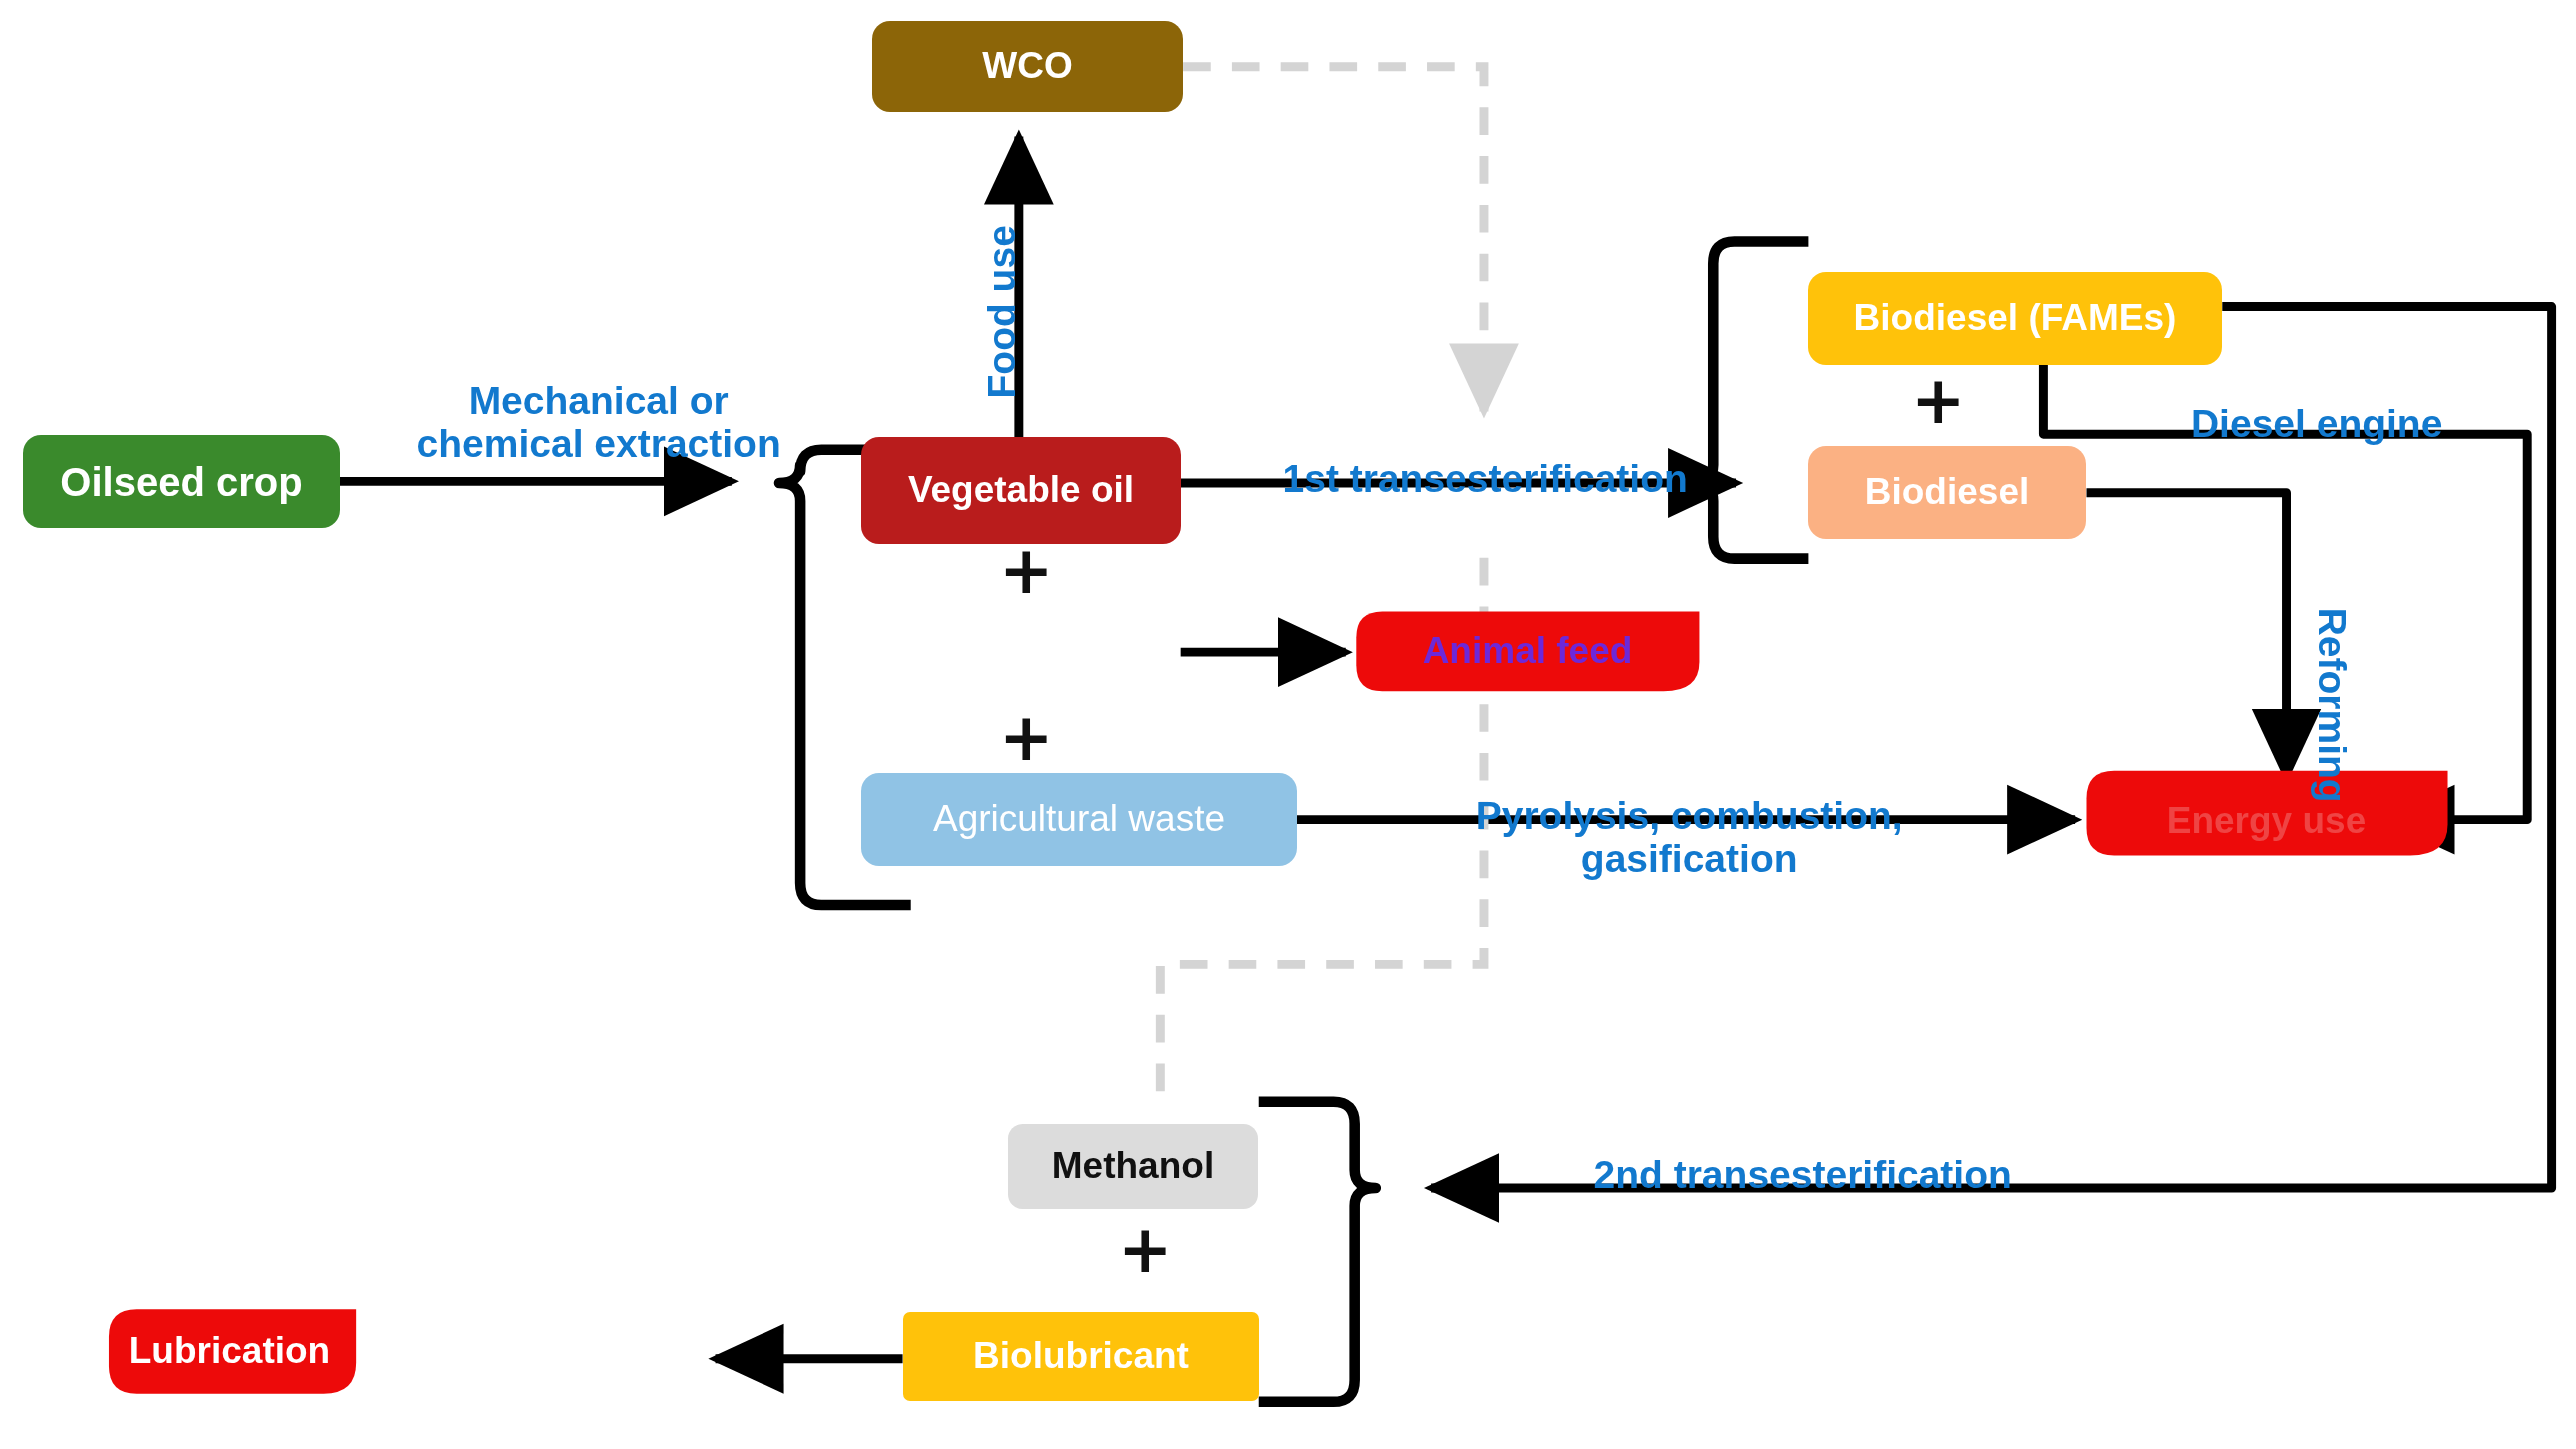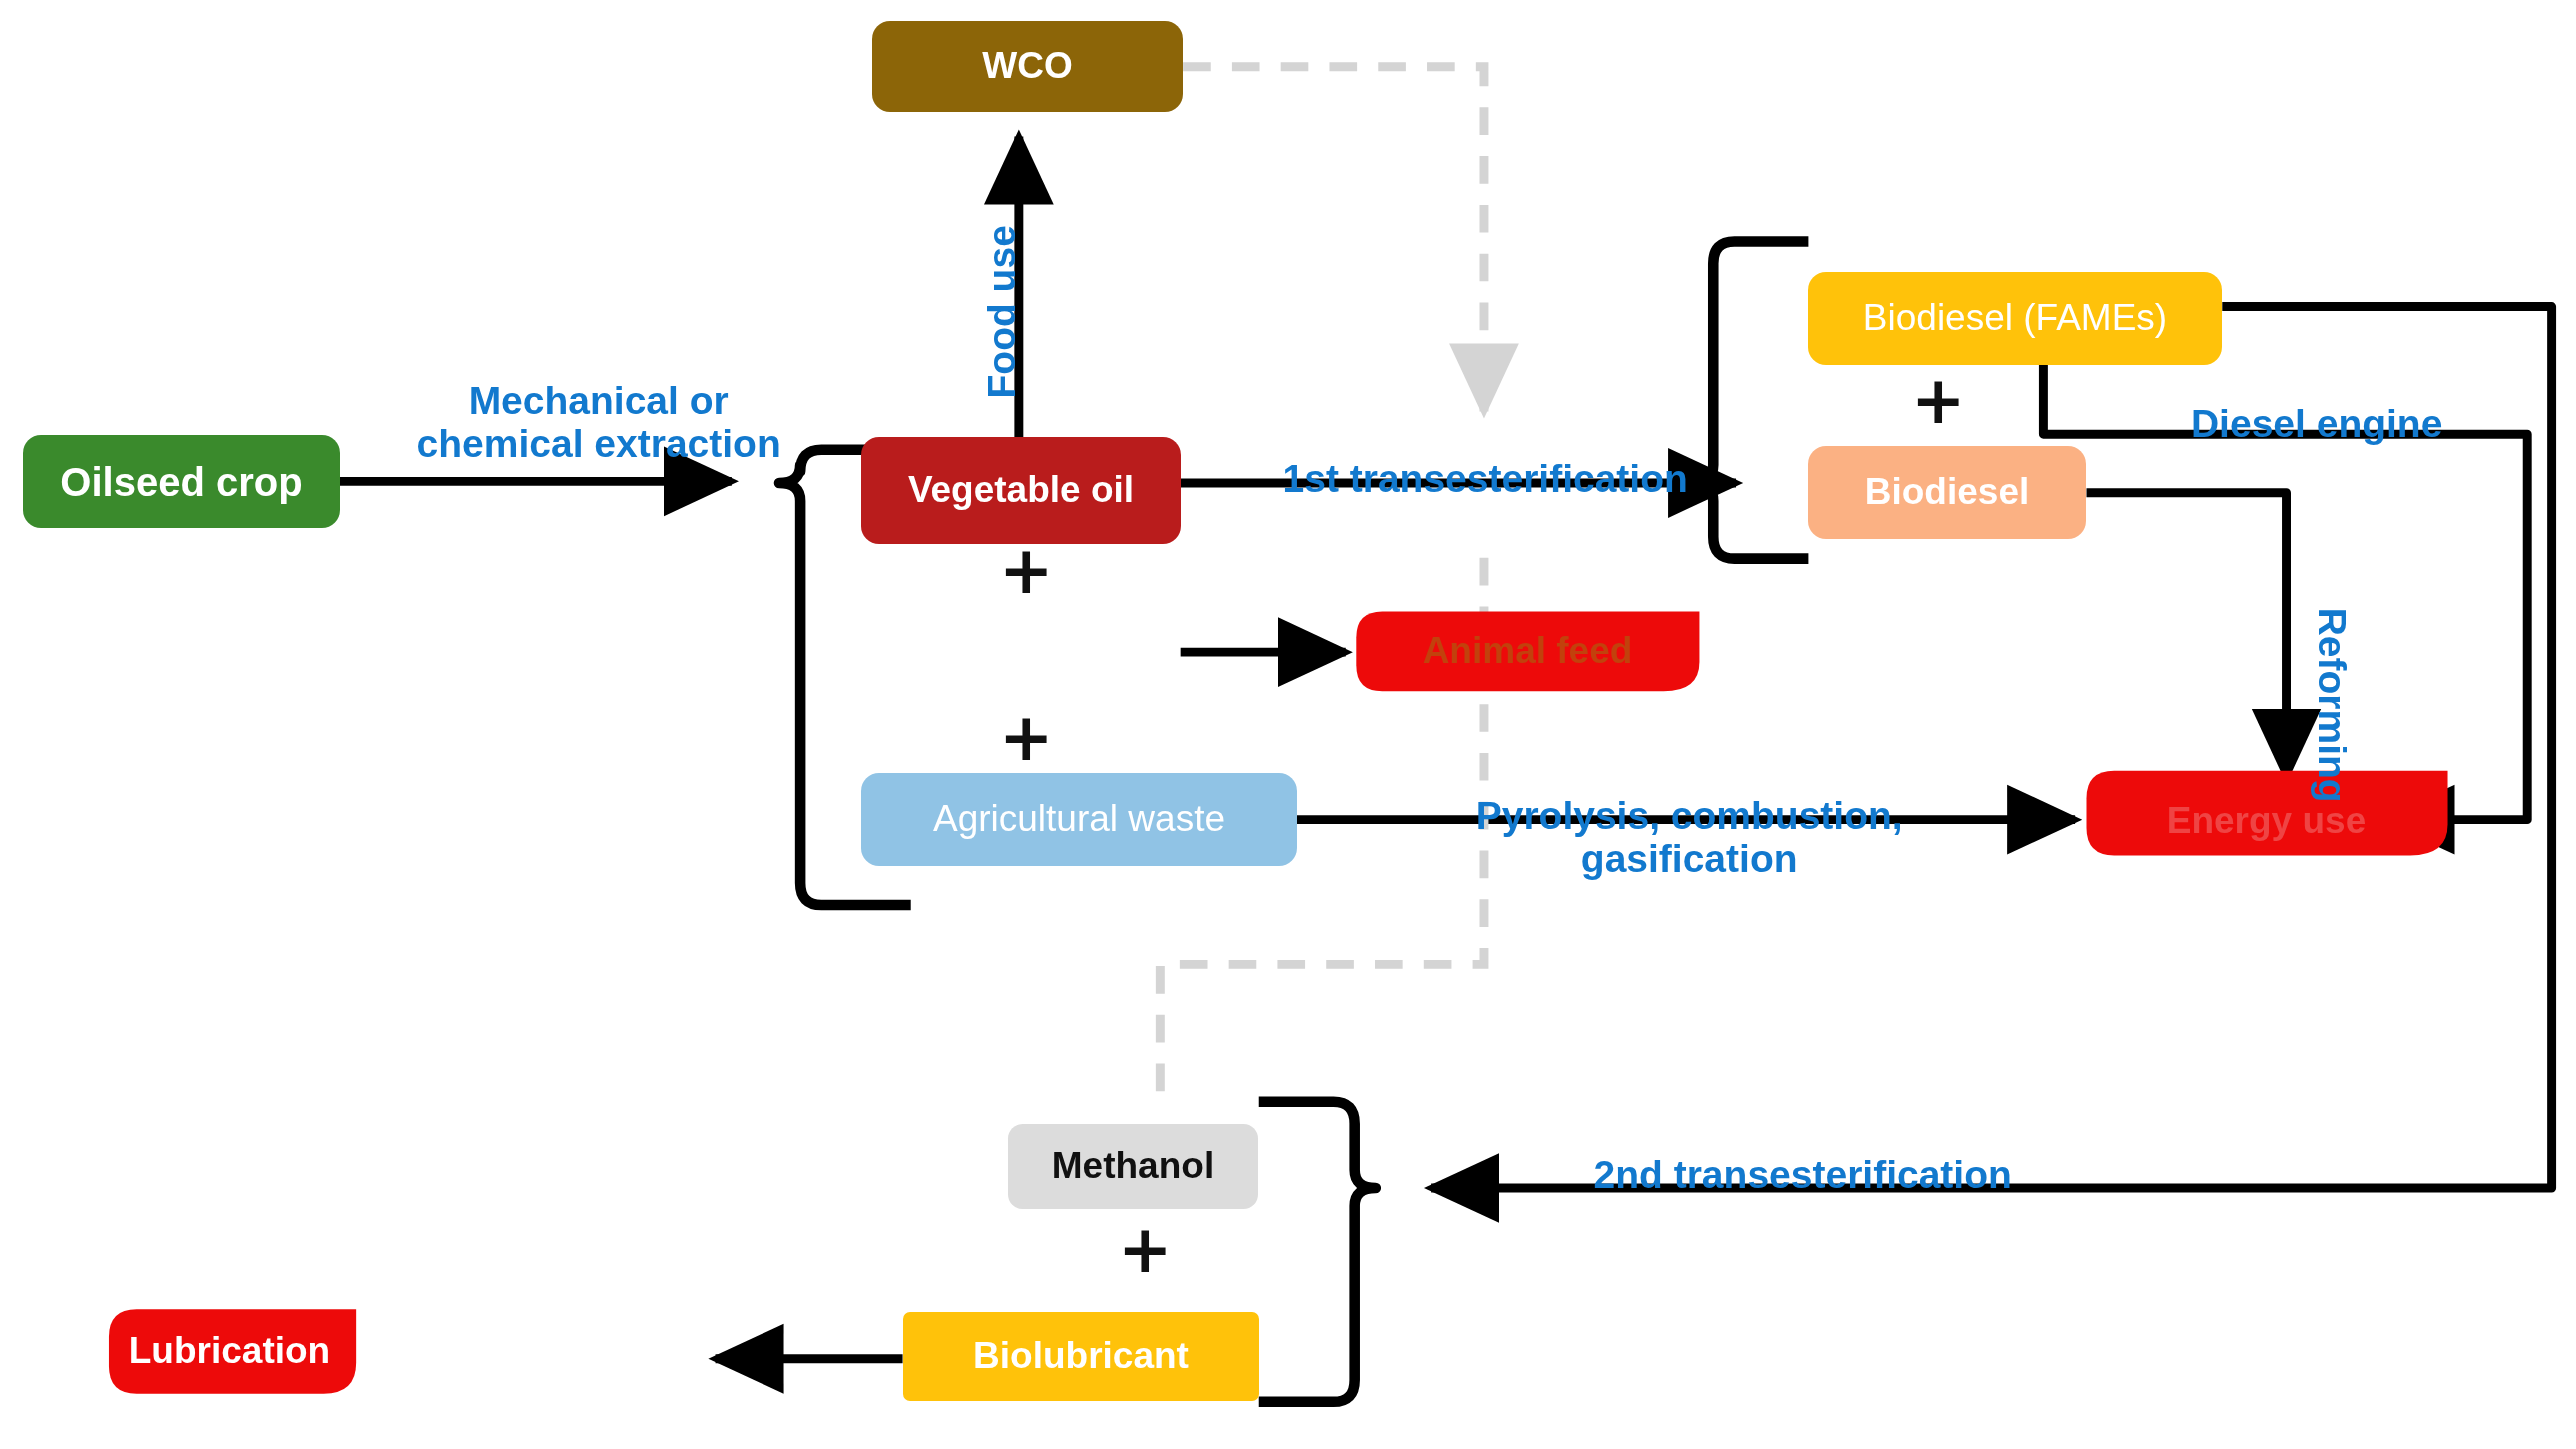--- a/index.html
+++ b/index.html
@@ -90,26 +90,26 @@
               font-size:37px;font-weight:bold;">
     <span>Vegetable oil</span>
   </div>
 
 
   <div class="node rounded" style="left:861px;top:773px;width:436px;height:93px;background:#90C3E5;color:#fff;
               font-size:37px;font-weight:normal;">
     <span>Agricultural waste</span>
   </div>
 
-  <div class="node" style="left:1355px;top:611px;width:345px;height:80px;color:#c2410c;font-size:37px;font-weight:bold;">
+  <div class="node" style="left:1355px;top:611px;width:345px;height:80px;color:#6d28d9;font-size:37px;font-weight:bold;">
     <span>Animal feed</span>
   </div>
 
   <div class="node rounded" style="left:1808px;top:272px;width:414px;height:93px;background:#FFC20A;color:#fff;
-              font-size:37px;font-weight:normal;">
+              font-size:37px;font-weight:bold;">
     <span>Biodiesel (FAMEs)</span>
   </div>
 
   <div class="node rounded" style="left:1808px;top:446px;width:278px;height:93px;background:#FBB183;color:#fff;
               font-size:37px;font-weight:bold;">
     <span>Biodiesel</span>
   </div>
 
   <div class="node" style="left:2086px;top:771px;width:361px;height:100px;color:#ef4444;font-size:37px;font-weight:bold;">
     <span>Energy use</span>

